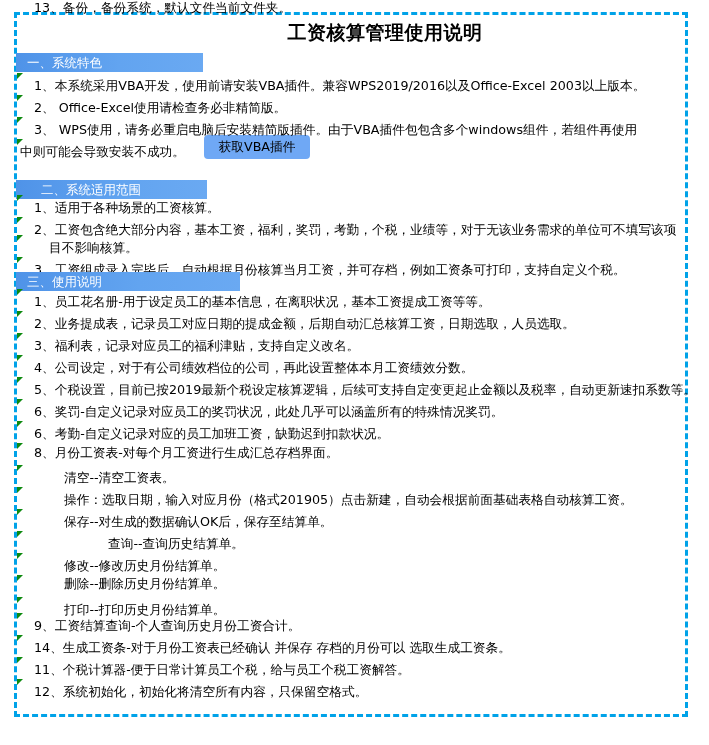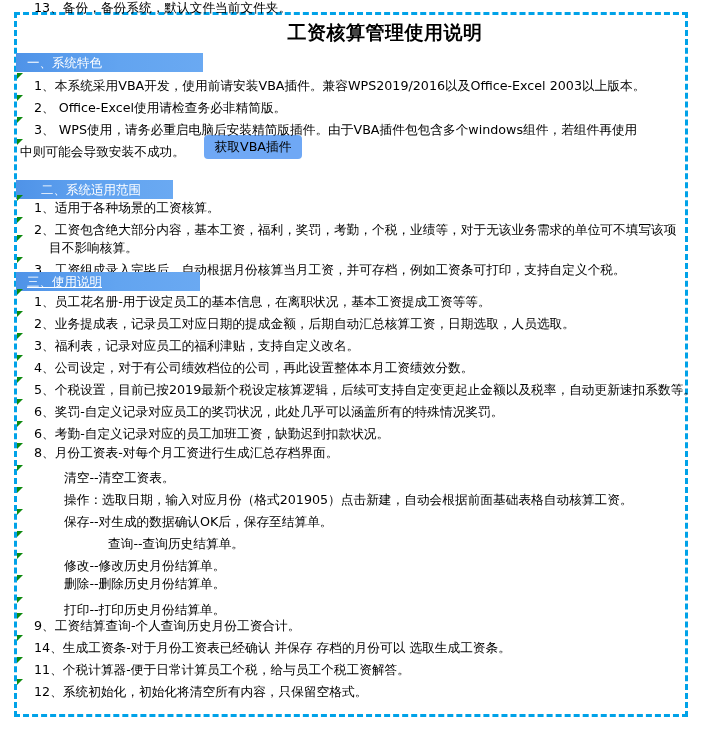--- a/index.html
+++ b/index.html
@@ -70,21 +70,21 @@
     width: 0;
     height: 0;
     border-left: 6px solid #0e8a10;
     border-bottom: 6px solid transparent;
     pointer-events: none;
   }
   #vba-button {
     position: absolute;
     left: 204px;
     top: 135px;
-    width: 98px;
+    width: 106px;
     height: 24px;
     line-height: 24px;
     text-align: center;
     background: #6fa8f5;
     border-radius: 4px;
     color: #000000;
     font-size: 12.7px;
     cursor: pointer;
     box-sizing: border-box;
   }
@@ -99,26 +99,26 @@
   <div id="doc-title">工资核算管理使用说明</div>
 
   <div id="vba-button">获取VBA插件</div>
 
   <div id="content">
       <div class="section-bar" style="top: 53px; width: 187px;">一、系统特色</div>
       <div class="line indent1" style="top: 78px;">1、本系统采用VBA开发，使用前请安装VBA插件。兼容WPS2019/2016以及Office-Excel 2003以上版本。</div>
       <div class="line indent1" style="top: 100px;">2、 Office-Excel使用请检查务必非精简版。</div>
       <div class="line indent1" style="top: 122px;">3、 WPS使用，请务必重启电脑后安装精简版插件。由于VBA插件包包含多个windows组件，若组件再使用</div>
       <div class="line" style="left: 20px; top: 144px;">中则可能会导致安装不成功。</div>
-      <div class="section-bar" style="top: 180px; width: 157px; padding-left: 25px;">二、系统适用范围</div>
+      <div class="section-bar" style="top: 180px; width: 191px; padding-left: 25px;">二、系统适用范围</div>
       <div class="line indent1" style="top: 200px;">1、适用于各种场景的工资核算。</div>
       <div class="line indent1" style="top: 222px;">2、工资包含绝大部分内容，基本工资，福利，奖罚，考勤，个税，业绩等，对于无该业务需求的单位可不填写该项</div>
       <div class="line indent2" style="top: 240px;">目不影响核算。</div>
       <div class="line indent1" style="top: 262px;">3、工资组成录入完毕后，自动根据月份核算当月工资，并可存档，例如工资条可打印，支持自定义个税。</div>
-      <div class="section-bar" style="top: 272px; width: 184px; text-decoration: underline;">三、使用说明</div>
+      <div class="section-bar" style="top: 272px; width: 224px;">三、使用说明</div>
       <div class="line indent1" style="top: 294px;">1、员工花名册-用于设定员工的基本信息，在离职状况，基本工资提成工资等等。</div>
       <div class="line indent1" style="top: 316px;">2、业务提成表，记录员工对应日期的提成金额，后期自动汇总核算工资，日期选取，人员选取。</div>
       <div class="line indent1" style="top: 338px;">3、福利表，记录对应员工的福利津贴，支持自定义改名。</div>
       <div class="line indent1" style="top: 360px;">4、公司设定，对于有公司绩效档位的公司，再此设置整体本月工资绩效分数。</div>
       <div class="line indent1" style="top: 382px;">5、个税设置，目前已按2019最新个税设定核算逻辑，后续可支持自定变更起止金额以及税率，自动更新速扣系数等。</div>
       <div class="line indent1" style="top: 404px;">6、奖罚-自定义记录对应员工的奖罚状况，此处几乎可以涵盖所有的特殊情况奖罚。</div>
       <div class="line indent1" style="top: 426px;">6、考勤-自定义记录对应的员工加班工资，缺勤迟到扣款状况。</div>
       <div class="line indent1" style="top: 445px;">8、月份工资表-对每个月工资进行生成汇总存档界面。</div>
       <div class="line indent3" style="top: 470px;">清空--清空工资表。</div>
       <div class="line indent3" style="top: 492px;">操作：选取日期，输入对应月份（格式201905）点击新建，自动会根据前面基础表格自动核算工资。</div>

